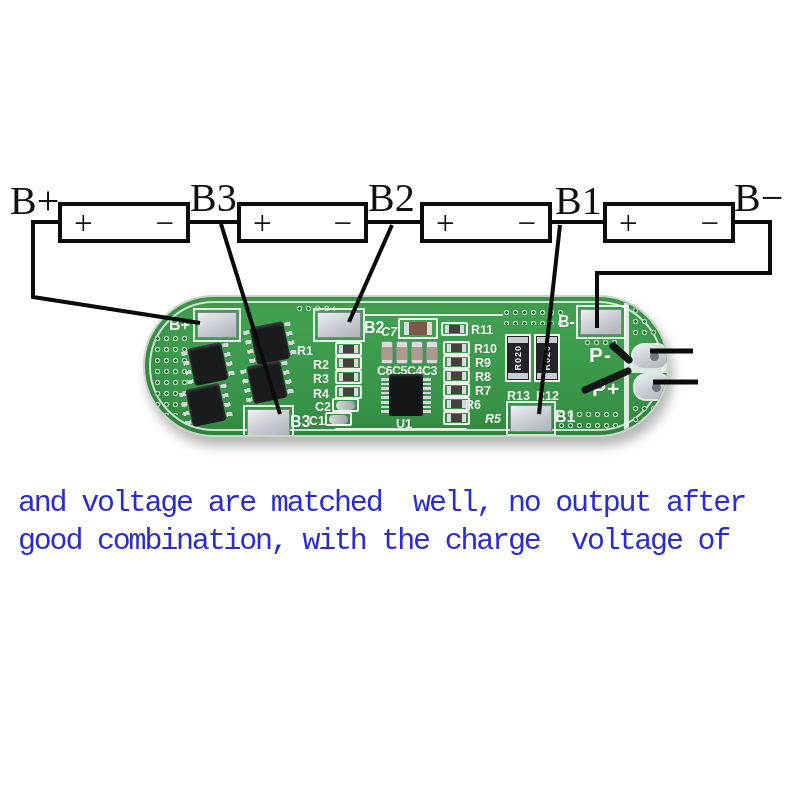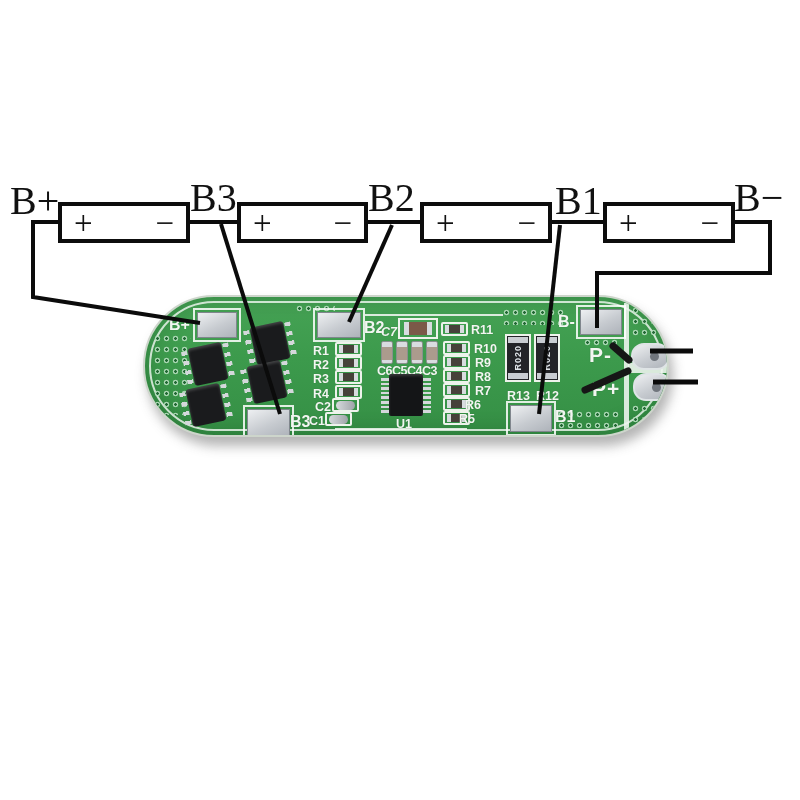--- a/index.html
+++ b/index.html
@@ -145,21 +145,21 @@
     <div class="silk pad-lb" style="left:145px;top:117px;">B3</div>
     <div class="silk pad-lb" style="left:410px;top:112px;">B1</div>
     <div class="silk big" style="left:444px;top:47px;">P-</div>
     <div class="silk big" style="left:447px;top:81px;">P+</div>
 
     <div class="sop8" style="left:46px;top:48px;"></div>
     <div class="sop8" style="left:44px;top:89px;"></div>
     <div class="sop8" style="left:108px;top:27px;"></div>
     <div class="sop8" style="left:105px;top:66px;"></div>
 
-    <div class="silk small" style="left:168px;top:48px;">R1</div>
+    <div class="silk small" style="left:152px;top:48px;">R1</div>
     <div class="silk small" style="left:168px;top:62px;">R2</div>
     <div class="silk small" style="left:168px;top:76px;">R3</div>
     <div class="silk small" style="left:168px;top:91px;">R4</div>
     <div class="silk small" style="left:170px;top:104px;">C2</div>
     <div class="silk small" style="left:164px;top:118px;">C1</div>
 
     <div class="res" style="left:190px;top:45px;"></div>
     <div class="res" style="left:190px;top:59px;"></div>
     <div class="res" style="left:190px;top:73px;"></div>
     <div class="res" style="left:190px;top:88px;"></div>
@@ -187,21 +187,21 @@
     <div class="res" style="left:298px;top:86px;"></div>
     <div class="res" style="left:298px;top:100px;"></div>
     <div class="res" style="left:298px;top:114px;"></div>
 
     <div class="silk small" style="left:326px;top:27px;">R11</div>
     <div class="silk small" style="left:329px;top:46px;">R10</div>
     <div class="silk small" style="left:330px;top:60px;">R9</div>
     <div class="silk small" style="left:330px;top:74px;">R8</div>
     <div class="silk small" style="left:330px;top:88px;">R7</div>
     <div class="silk small" style="left:320px;top:102px;">R6</div>
-    <div class="silk small" style="left:314px;top:116px;">R5</div>
+    <div class="silk small" style="left:340px;top:116px;font-style:italic;">R5</div>
 
     <div class="bigres" style="left:360px;top:37px;">
       <span>R020</span>
     </div>
     <div class="bigres" style="left:389px;top:37px;">
       <span>R020</span>
     </div>
     <div class="silk small" style="left:362px;top:93px;">R13</div>
     <div class="silk small" style="left:391px;top:93px;">R12</div>
   </div>
@@ -221,15 +221,17 @@
       <line x1="650" y1="351" x2="693" y2="351"></line>
       <line x1="653" y1="382" x2="698" y2="382"></line>
     </g>
     <g stroke="#161616" stroke-width="7" fill="none" stroke-linecap="round">
       <line x1="613" y1="346" x2="629" y2="360"></line>
       <line x1="585" y1="390" x2="628" y2="371"></line>
     </g>
   </svg>
 
   <div id="caption" style="color: rgb(43, 43, 210);">
+    <div>and voltage are matched  well, no output after</div>
+    <div>good combination, with the charge  voltage of</div>
   </div>
 
 </div>
 
 </body></html>

